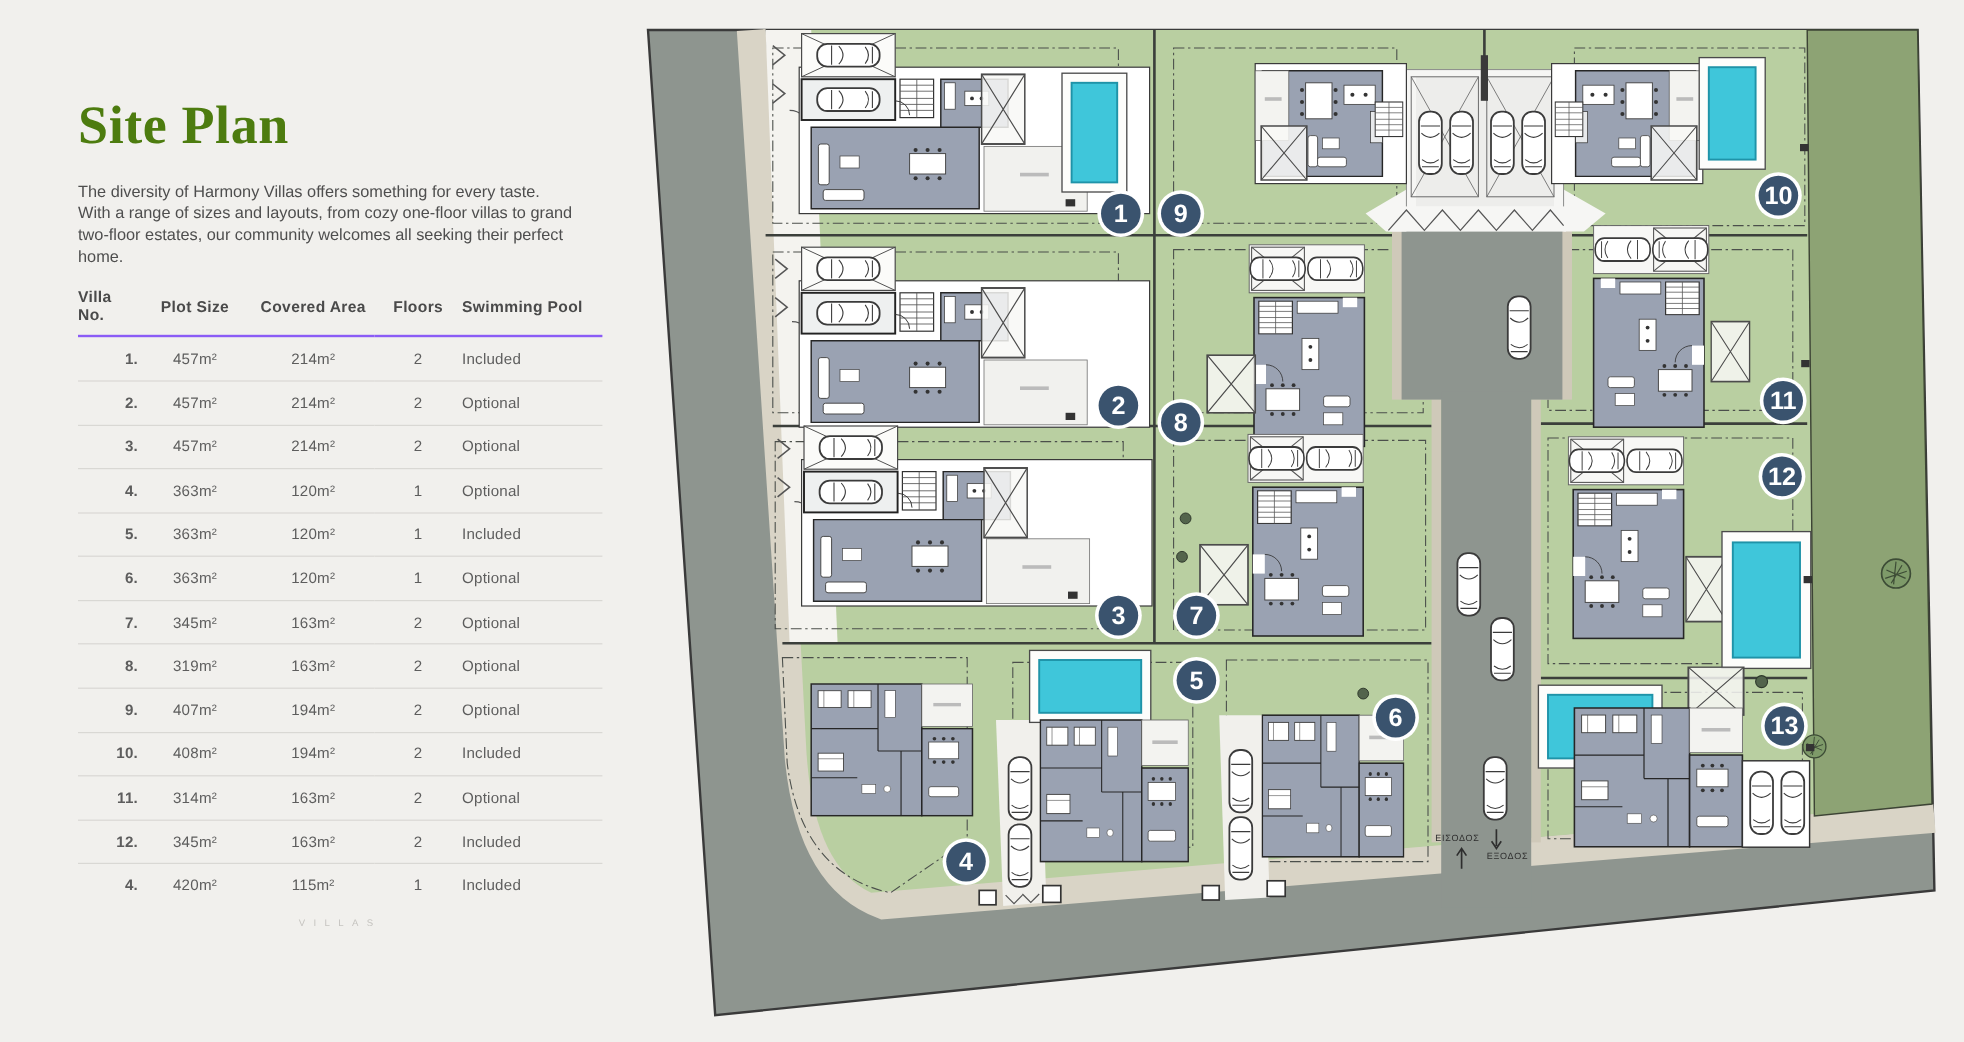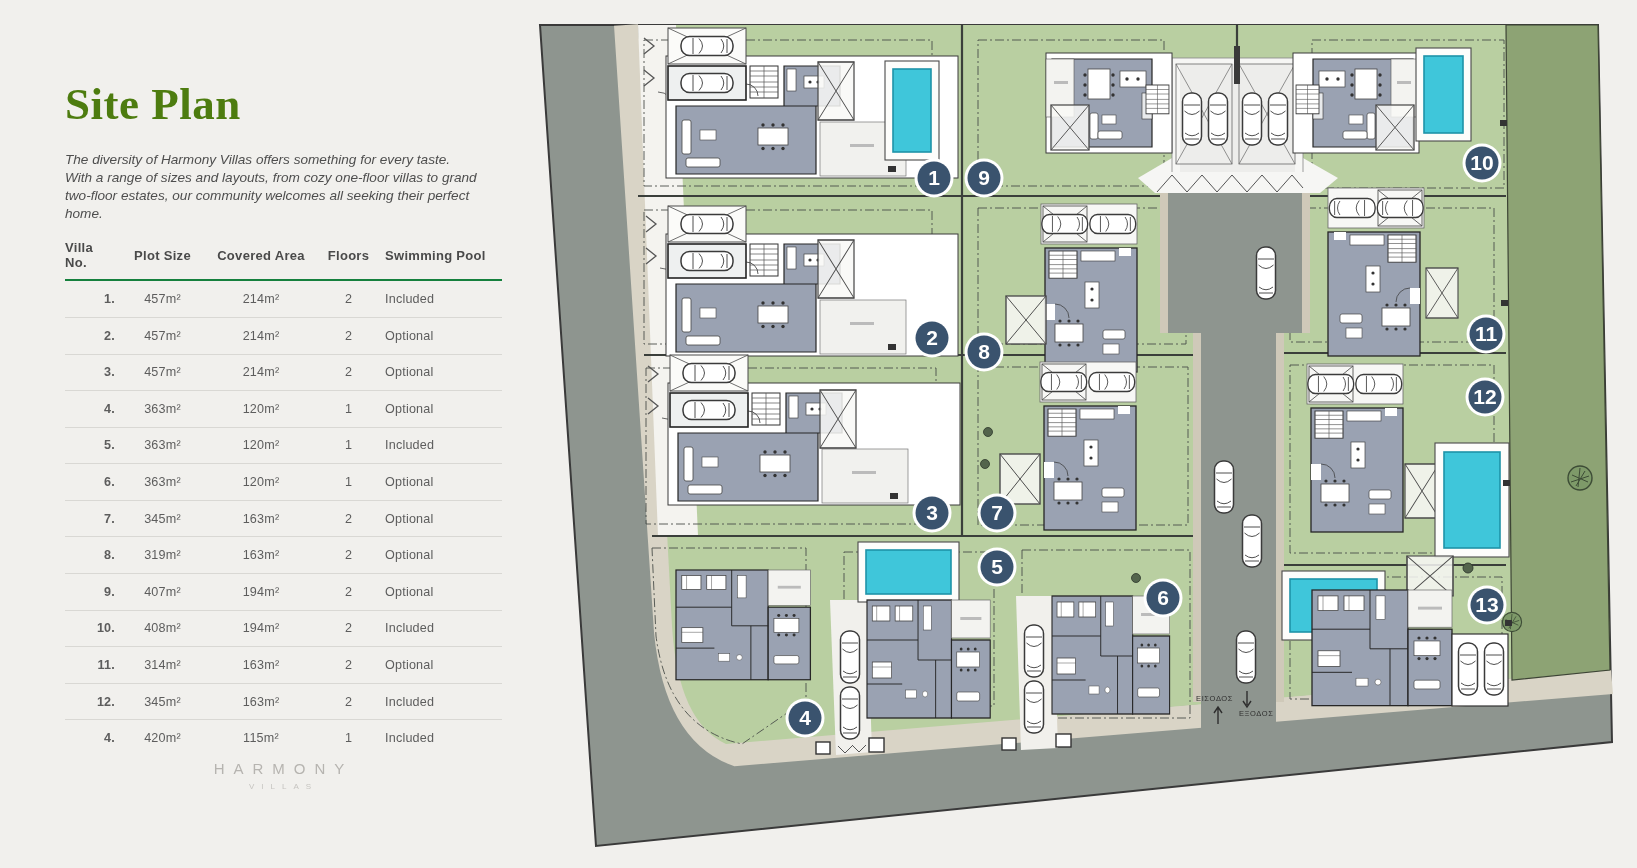--- a/index.html
+++ b/index.html
@@ -8,27 +8,27 @@
     background:#f1f0ed;
     font-family:"Liberation Sans",sans-serif;
   }
   .panel{position:absolute;left:65px;top:78px;width:437px}
   .title{
     font-family:"Liberation Serif","DejaVu Serif",serif;
     font-size:45px;font-weight:700;color:#4d7c0f;letter-spacing:.5px;
     margin:0 0 21px 0;
   }
   .desc{
-    font-style:italic;color:#4e4e4e;font-size:13.6px;line-height:1.33;
+    color:#4e4e4e;font-size:13.6px;line-height:1.33;
     width:414px;margin:0 0 17px 0;
   }
   table.villas{border-collapse:collapse;width:437px;table-layout:fixed}
   table.villas th{
     font-size:13px;font-weight:700;color:#4a4a4a;letter-spacing:.3px;
-    padding:0 0 9px 0;border-bottom:2px solid #15803d;
+    padding:0 0 9px 0;border-bottom:2px solid #8b5cf6;
   }
   table.villas td{
     font-size:12.6px;color:#5d5d5d;height:35.6px;padding:0;
     border-bottom:1px solid #d9d8d4;letter-spacing:.2px;
   }
   table.villas tr:last-child td{border-bottom:none}
   .c-no{width:50px;text-align:right}
   td.c-no{font-weight:700;color:#3c3c3c}
   th.c-no{text-align:left;padding-left:8px}
   .c-plot{width:95px;text-align:center}
@@ -152,21 +152,20 @@
           <td class="c-plot">420m²</td>
           <td class="c-cov">115m²</td>
           <td class="c-fl">1</td>
           <td class="c-pool">Included</td>
         </tr>
       </tbody>
   </table>
 </div>
 
 <div class="logo">
-  <div class="logo-name">HARMONY</div>
   <div class="logo-sub">VILLAS</div>
 </div>
 
 <svg width="1637" height="868" viewBox="0 0 1637 868" style="position:absolute;left:0;top:0" xmlns="http://www.w3.org/2000/svg">
   <defs>
     <g id="carH">
       <rect x="1" y="2.5" width="52" height="19" rx="8.5" fill="#fff" stroke="#3b3b3b" stroke-width="1.5"></rect>
       <path d="M13 4 v16 M19 4.5 q7 7.5 0 15 M41 5 q5.5 7 0 14 M47 5 v14" fill="none" stroke="#3b3b3b" stroke-width="0.9"></path>
     </g>
     <g id="carV">

